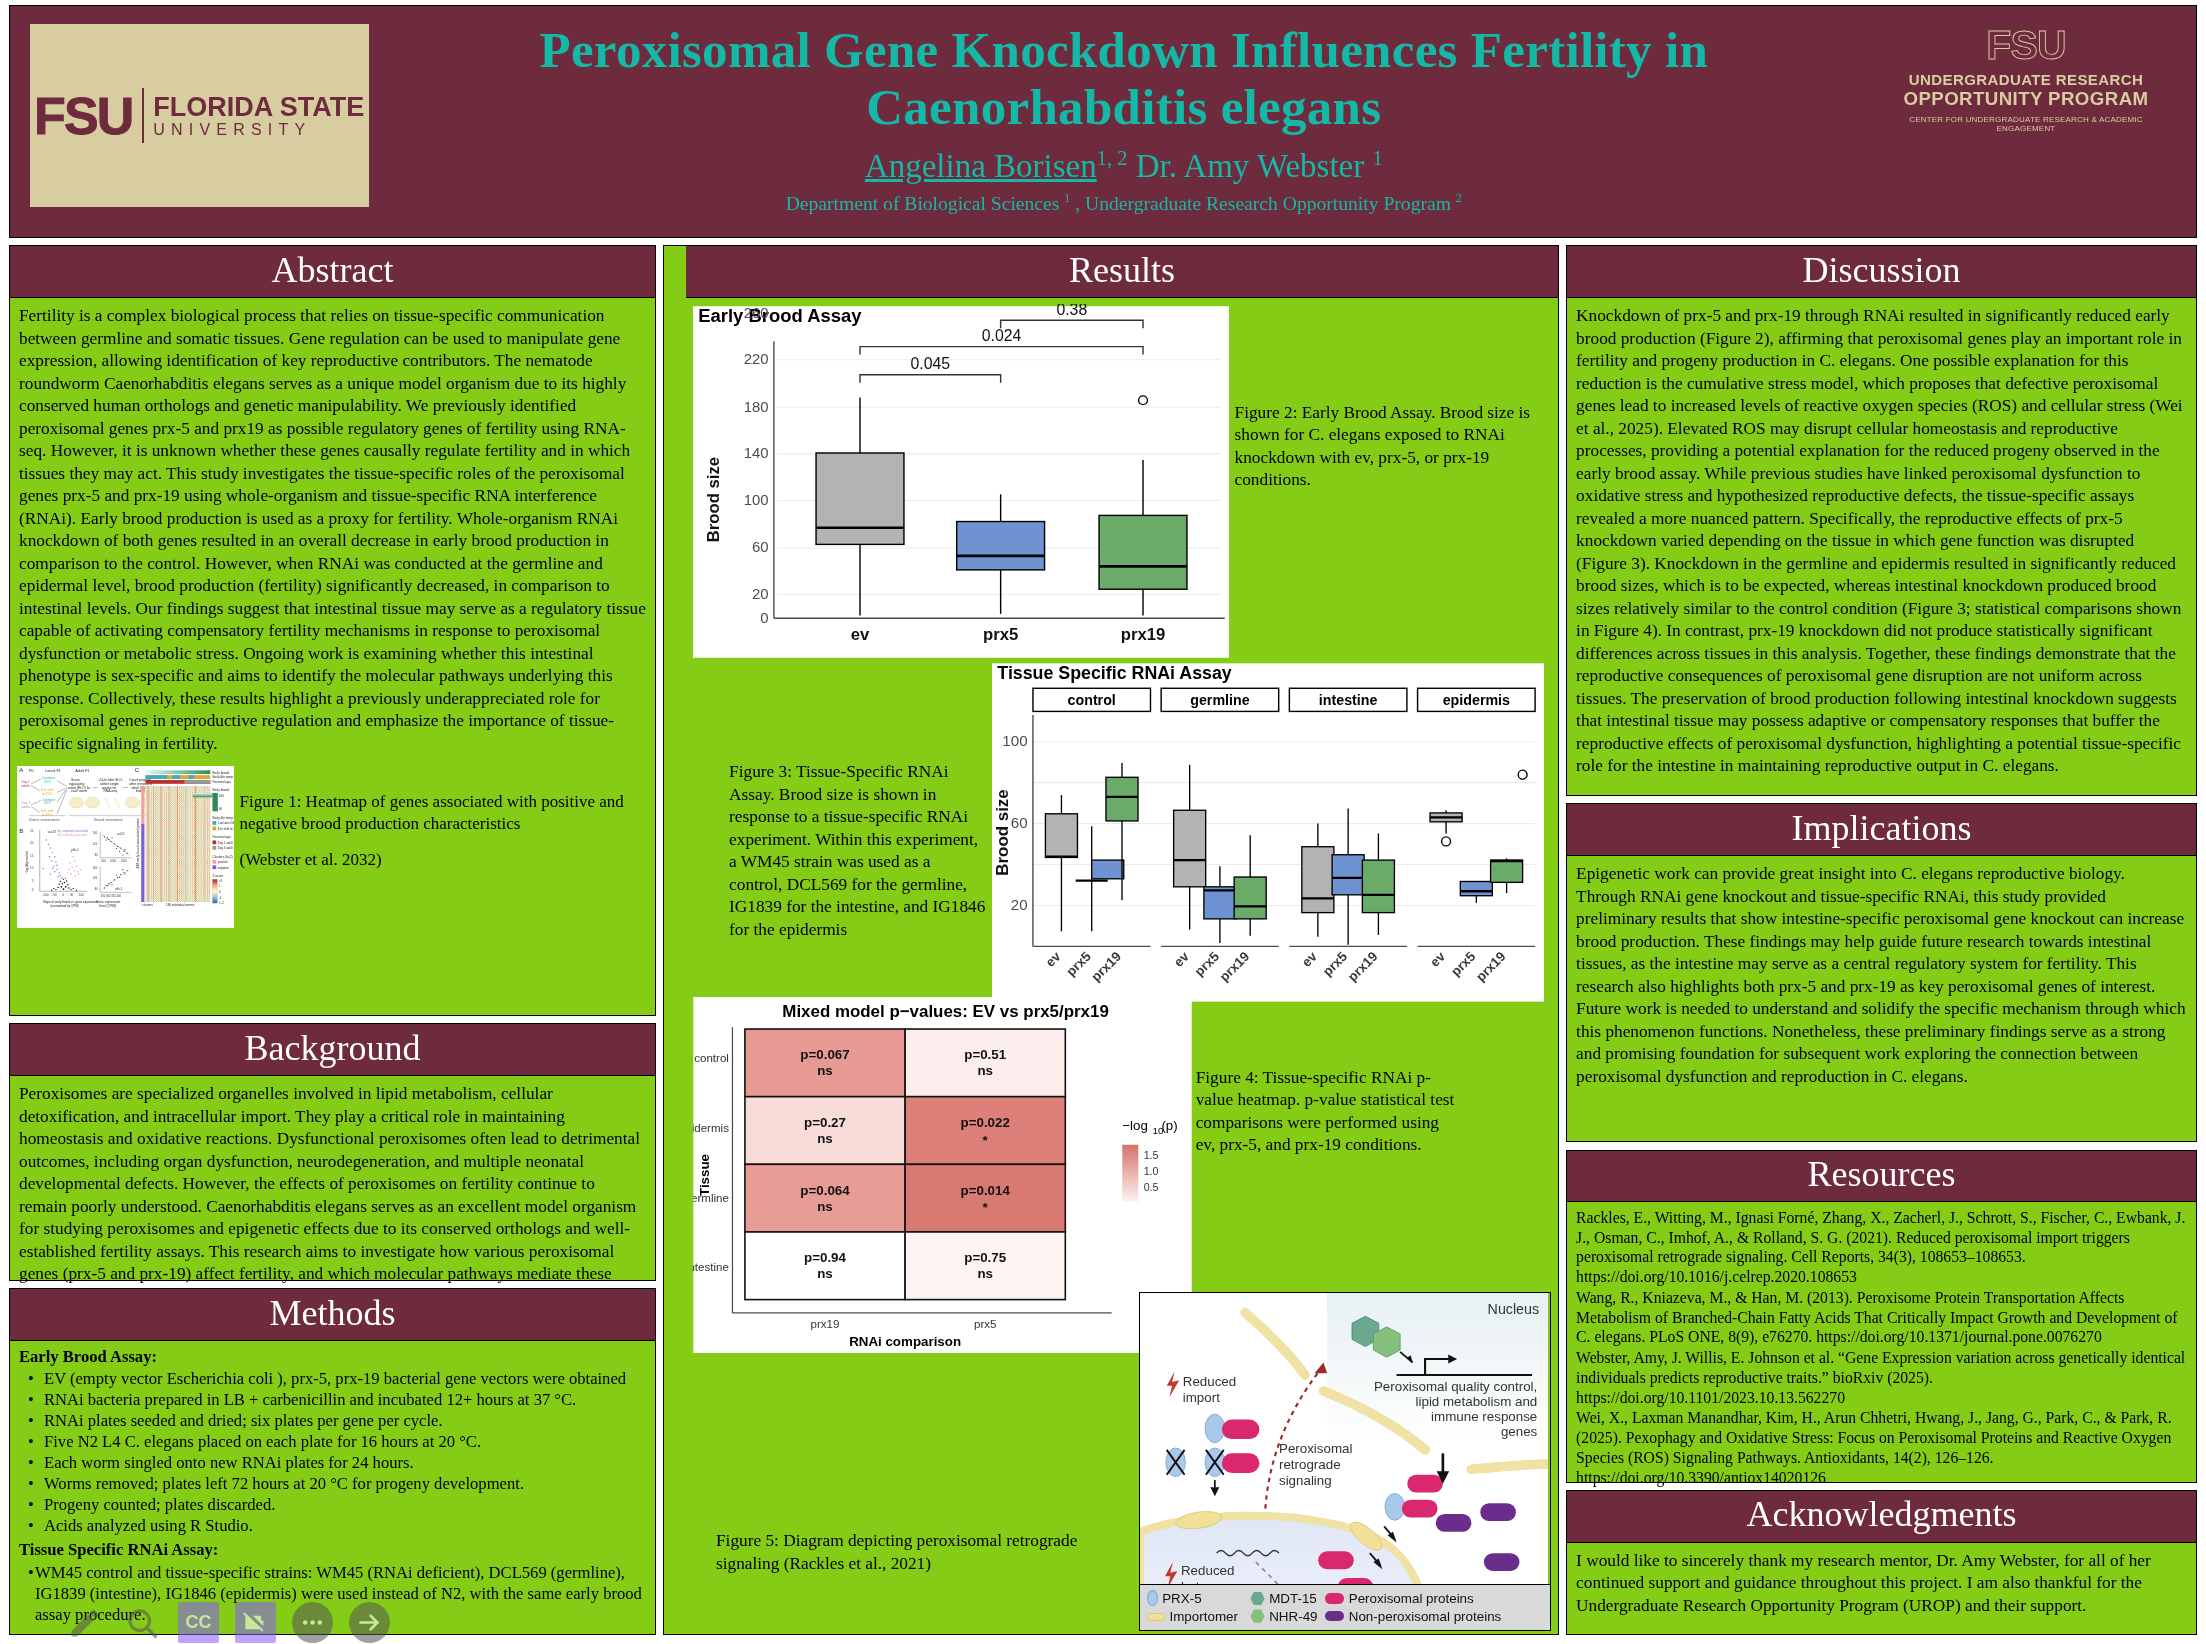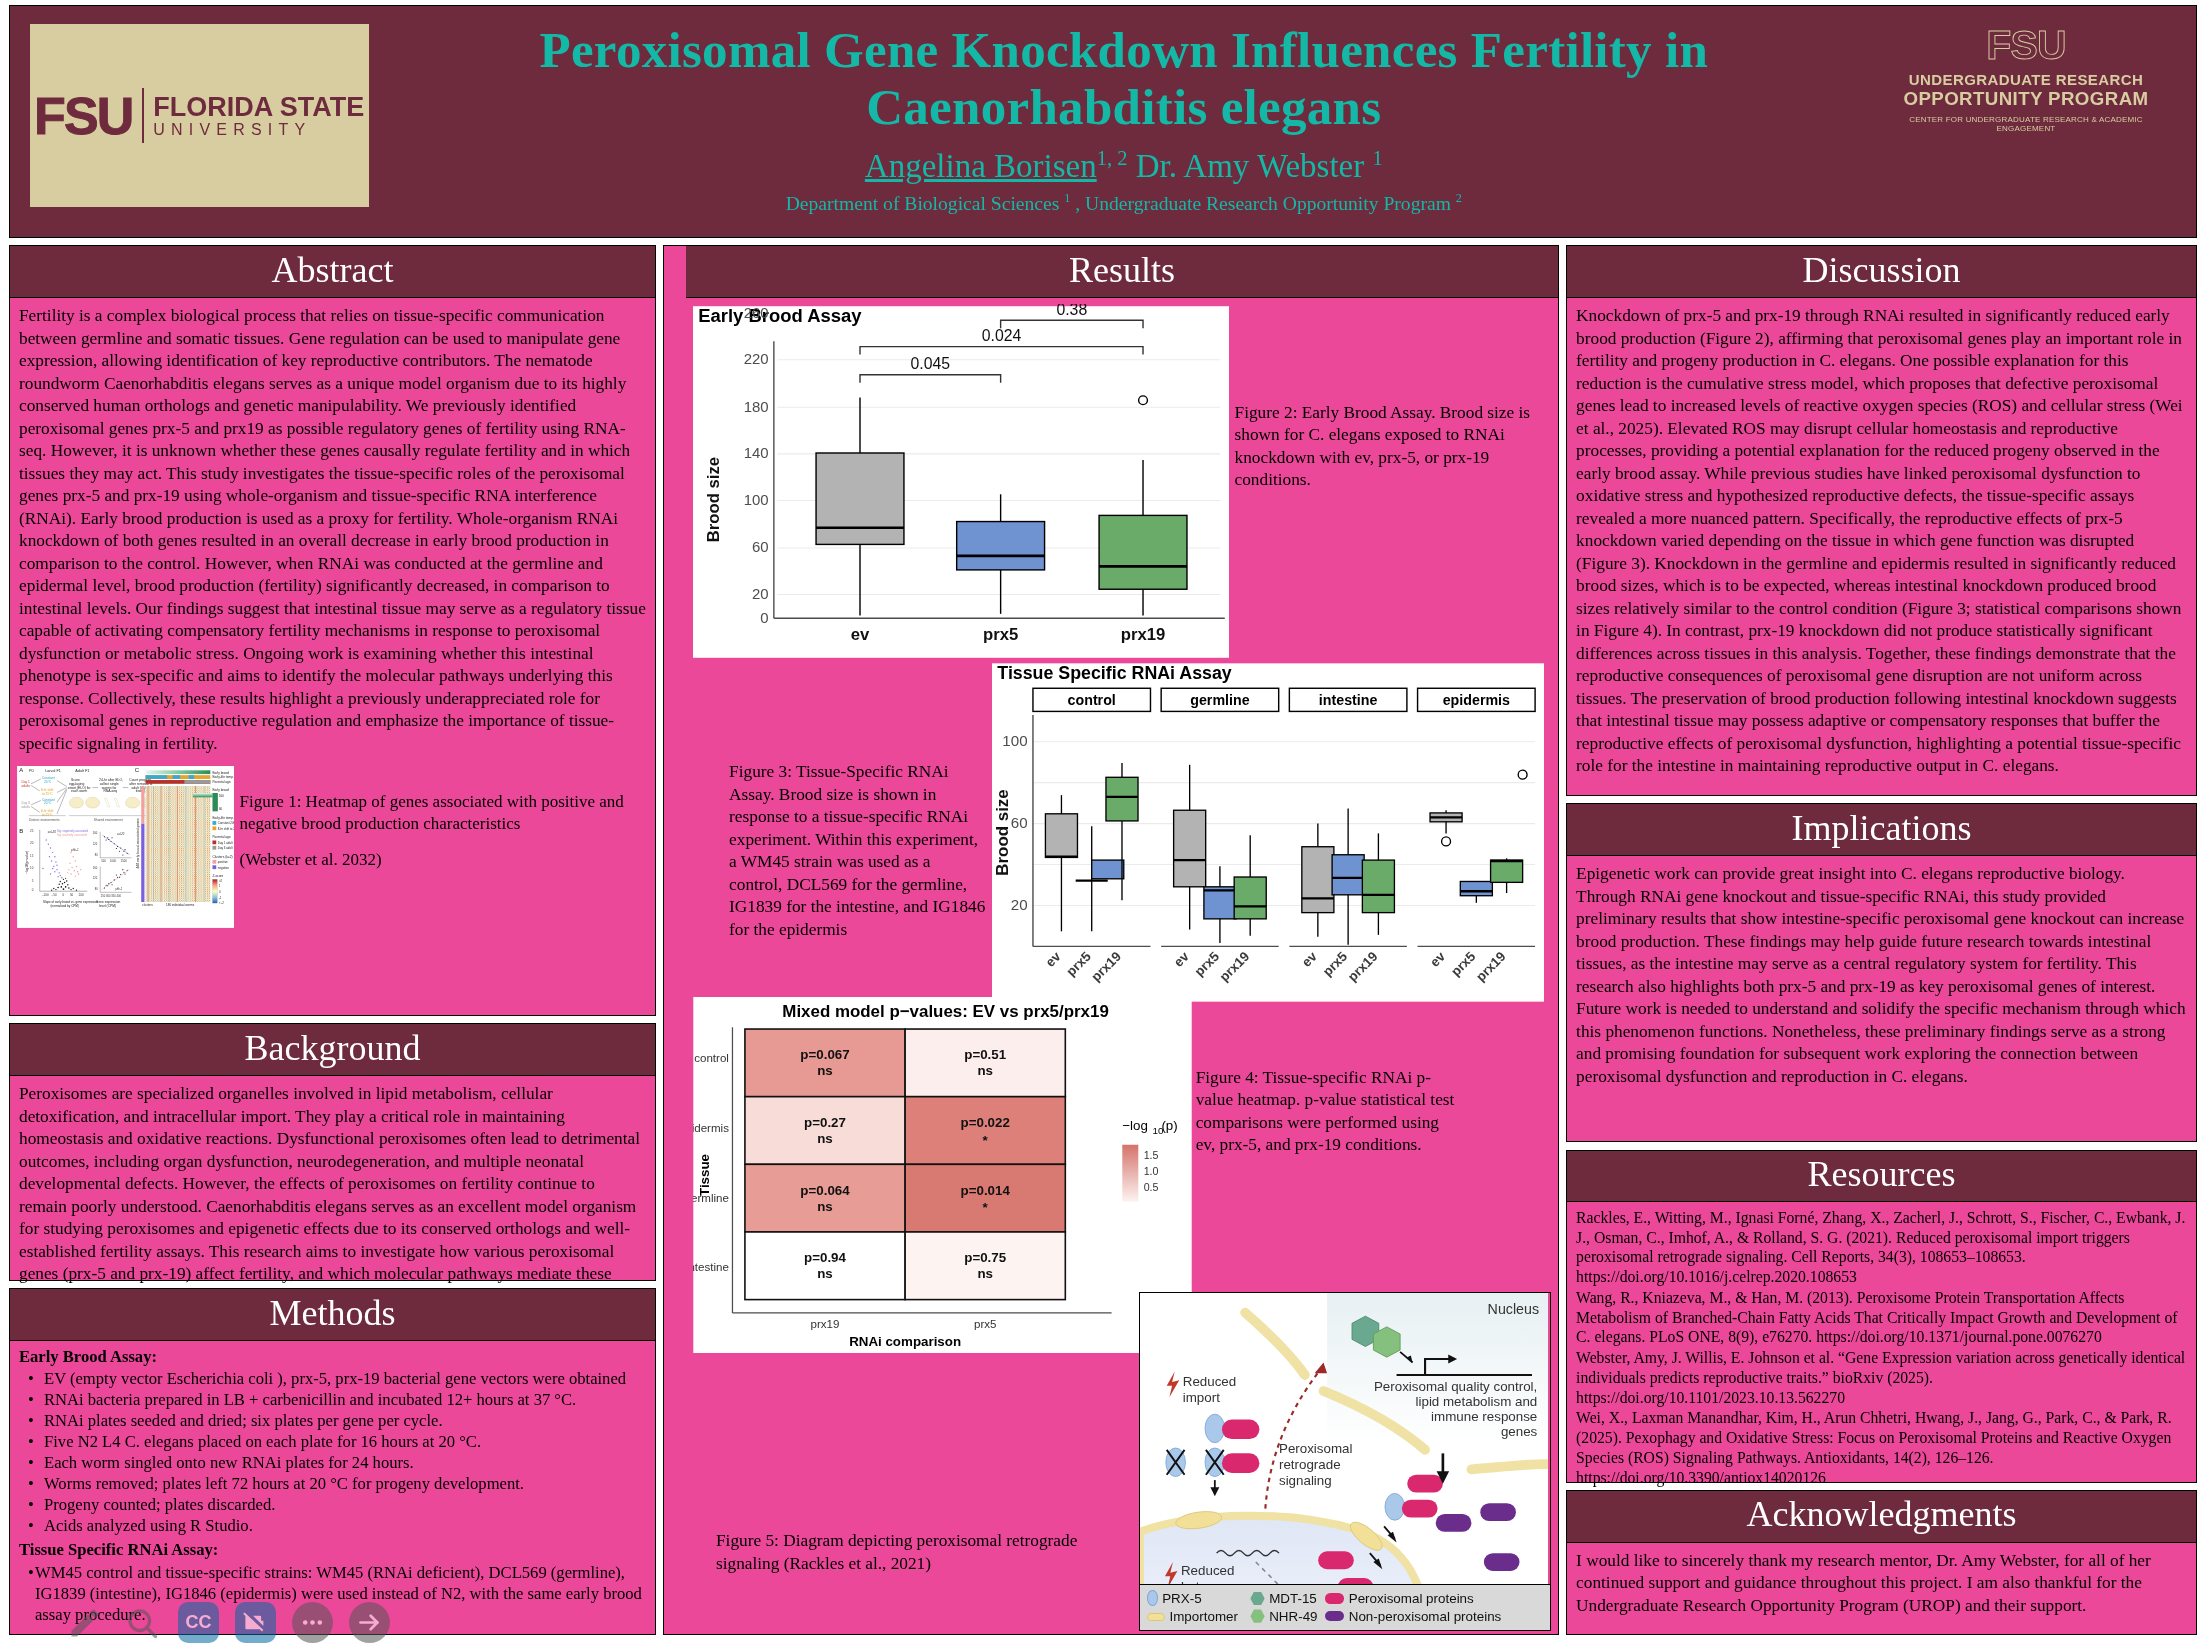--- a/index.html
+++ b/index.html
@@ -41,21 +41,21 @@
   .urop-l1 { font-size:15px; font-weight:bold; letter-spacing:0.4px; margin-top:1.8px; }
   .urop-l2 { font-size:18.7px; font-weight:bold; letter-spacing:0.4px; }
   .urop-l3 { font-size:8px; margin-top:4.5px; letter-spacing:0.2px; }
 
   
   .body-grid { display:flex; gap:7.1px; margin-top:7.1px; height:1390px; }
   .col-left  { width:647px;  display:flex; flex-direction:column; gap:7.1px; }
   .col-mid   { width:896px; display:flex; flex-direction:column; }
   .col-right { width:631px;  display:flex; flex-direction:column; gap:7.1px; }
 
-  .panel { border:1.8px solid #000; background:#ec4899; display:flex; flex-direction:column; }
+  .panel { border:1.8px solid #000; background:#84cc16; display:flex; flex-direction:column; }
   .panel-head { background:#6e2b3e; color:#fff; text-align:center;
     font-size:36px; padding:2.7px 0 6.2px; border-bottom:1.8px solid #000; }
   .panel-body { padding:7.1px 9px; font-size:17.3px; line-height:1.30; text-align:left; }
 
   
   .fig1-row { display:flex; gap:5.3px; padding:3.6px 7.1px 7.1px; }
   .fig1-img { width:356px; height:auto; border:0; }
   .fig1-cap { font-size:17px; line-height:1.3; padding-top:25px; }
 
   
@@ -89,21 +89,21 @@
   
   .res-body { padding:5.3px 9px; font-size:15.7px; line-height:1.26; }
   .res-body div { margin-bottom:0.9px; }
 
   
   .ctrlbar { position:absolute; left:64px; bottom:1.8px; display:flex; align-items:center; gap:16px;
              opacity:.55; }
   .ctrl { width:41px; height:41px; display:flex; align-items:center; justify-content:center;
           color:#fff; }
   .ctrl.circle { border-radius:50%; background:#555; }
-  .ctrl.square { background:#0369a1; border-radius:10px; }
+  .ctrl.square { background:#8b5cf6; border-radius:2px; }
   .ctrl.plain  { background:transparent; color:#555; }
 </style>
 </head>
 <body>
 
 <div class="poster">
 
   <div class="header">
     <div class="fsu-logo">
       <span class="fsu-mark">FSU</span>

